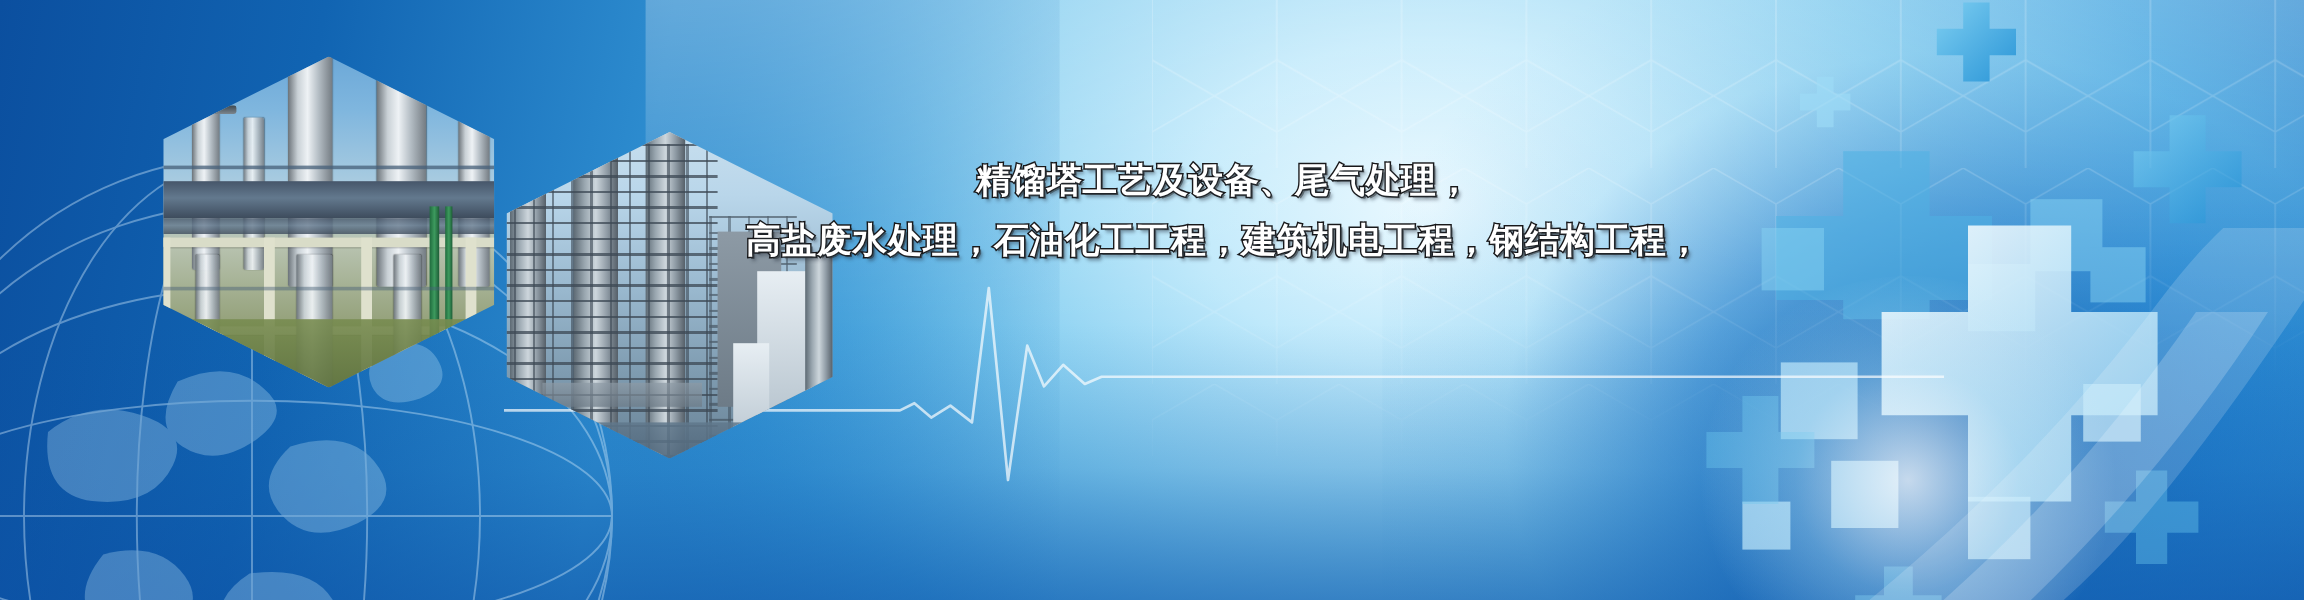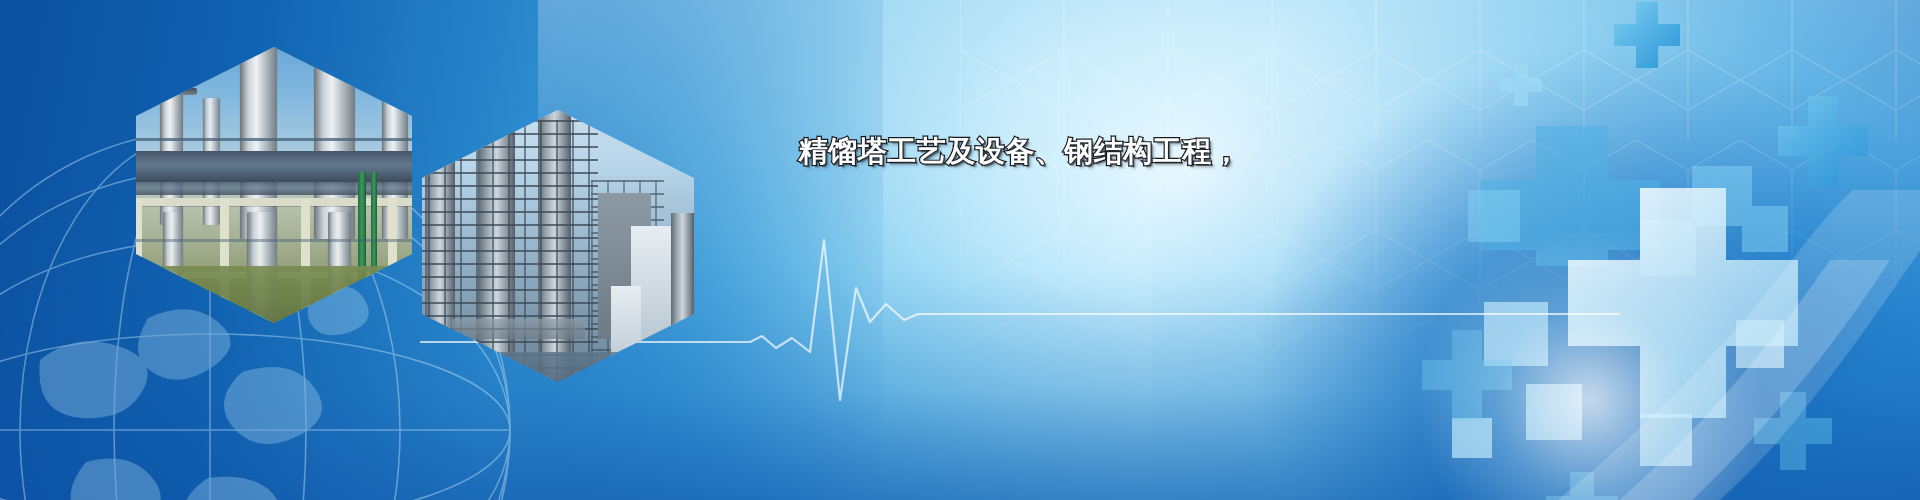--- a/index.html
+++ b/index.html
@@ -387,16 +387,17 @@
         <div class="p2-white" style="left:72%; top:44%; width:14%; height:36%;"></div>
         <div class="p2-white" style="left:66%; top:62%; width:9%;  height:26%;"></div>
         <div class="p2-tower" style="left:84%; top:40%; width:7%;  height:50%;"></div>
         <div class="p2-block" style="left:18%; top:72%; width:40%; height:6%; opacity:.7;"></div>
         <div class="p2-ground"></div>
       </div>
     </div>
   </div>
 
   <div class="headline">
-    <span class="line l1">精馏塔工艺及设备、钢结构工程，</span>
+    <span class="line l1">精馏塔工艺及设备、尾气处理，</span>
+    <span class="line l2">高盐废水处理，石油化工工程，建筑机电工程，钢结构工程，</span>
   </div>
 
 </div>
 
 </body></html>

